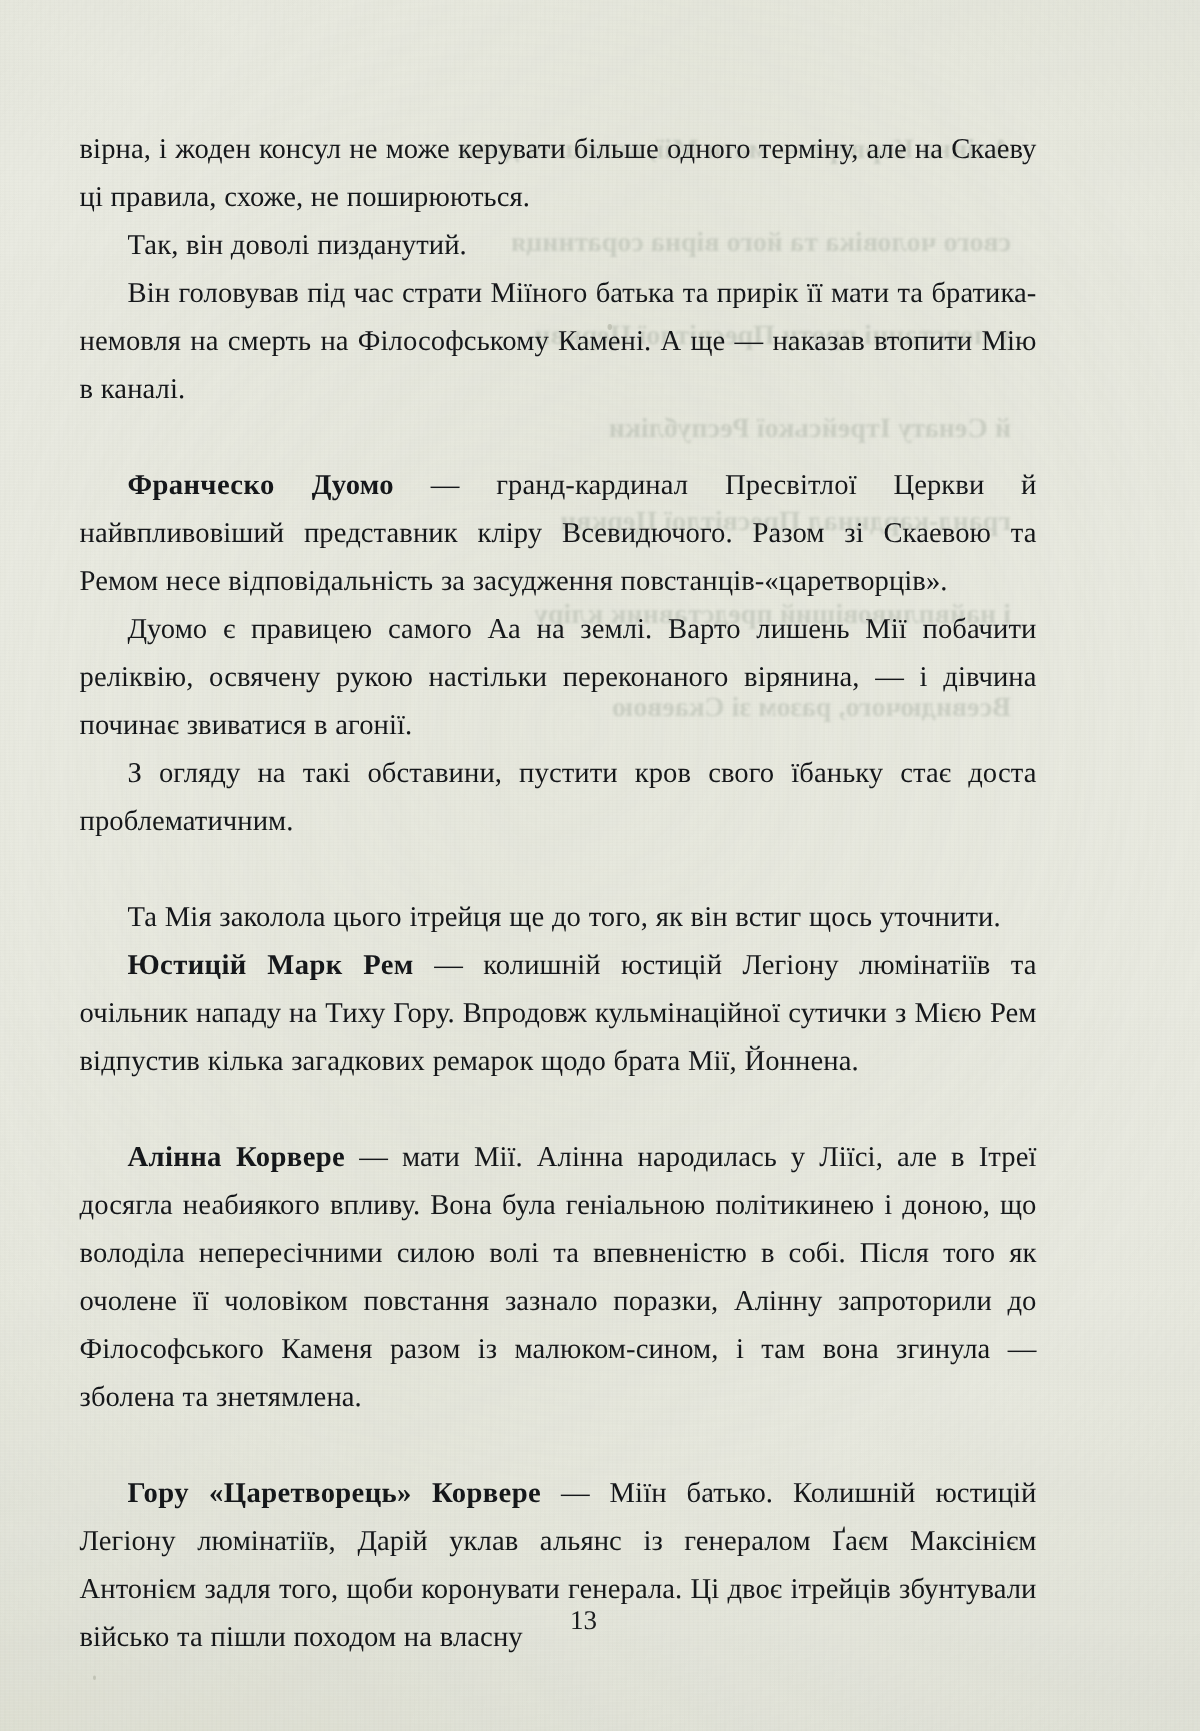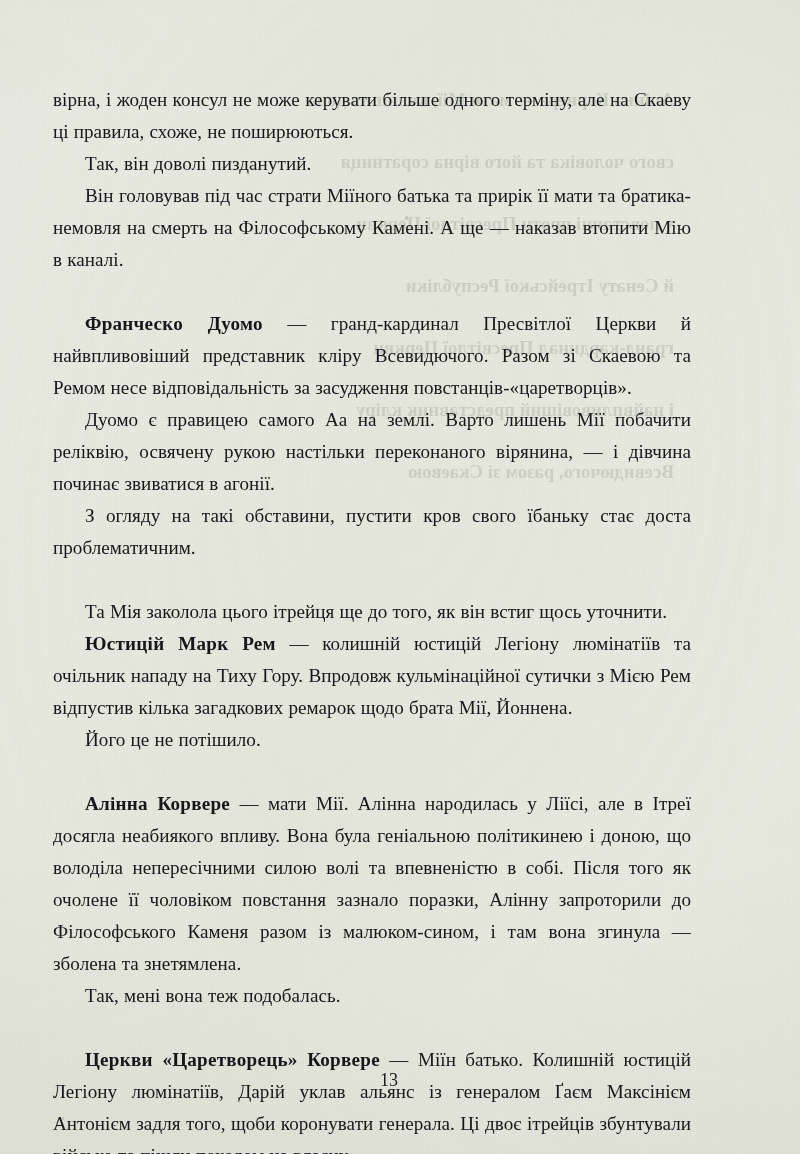--- a/index.html
+++ b/index.html
@@ -167,38 +167,32 @@
     <div class="gap"></div>
 
     <p>
       <span>Та Мія заколола цього ітрейця ще до того, як він встиг щось уточнити.</span>
     </p>
 
     <p>
       <b class="lead">Юстицій Марк Рем</b><span> — колишній юстицій Легіону люмінатіїв та очільник нападу на Тиху Гору. Впродовж кульмінаційної сутички з Мією Рем відпустив кілька загадкових ремарок щодо брата Мії, Йоннена.</span>
     </p>
 
-    <p>
-      <span>Його це не потішило.</span>
-    </p>
 
     <div class="gap"></div>
 
     <p>
       <b class="lead">Алінна Корвере</b><span> — мати Мії. Алінна народилась у Ліїсі, але в Ітреї досягла неабиякого впливу. Вона була геніальною політикинею і доною, що володіла непересічними силою волі та впевненістю в собі. Після того як очолене її чоловіком повстання зазнало поразки, Алінну запроторили до Філософського Каменя разом із малюком-сином, і там вона згинула — зболена та знетямлена.</span>
     </p>
 
-    <p>
-      <span>Так, мені вона теж подобалась.</span>
-    </p>
-
-    <div class="gap"></div>
-
-    <p>
-      <b class="lead">Церкви «Царетворець» Корвере</b><span> — Міїн батько. Колишній юстицій Легіону люмінатіїв, Дарій уклав альянс із генералом Ґаєм Максінієм Антонієм задля того, щоби коронувати генерала. Ці двоє ітрейців збунтували військо та пішли походом на власну</span>
+
+    <div class="gap"></div>
+
+    <p>
+      <b class="lead">Гору «Царетворець» Корвере</b><span> — Міїн батько. Колишній юстицій Легіону люмінатіїв, Дарій уклав альянс із генералом Ґаєм Максінієм Антонієм задля того, щоби коронувати генерала. Ці двоє ітрейців збунтували військо та пішли походом на власну</span>
     </p>
 
   </div>
 
   <div class="folio">13</div>
 
   <span class="speck" style="left:405px; top:216px;"></span>
   <span class="speck" style="left:62px; top:1117px; width:2px; height:3px;"></span>
 
   <div class="paper-grain"></div>

